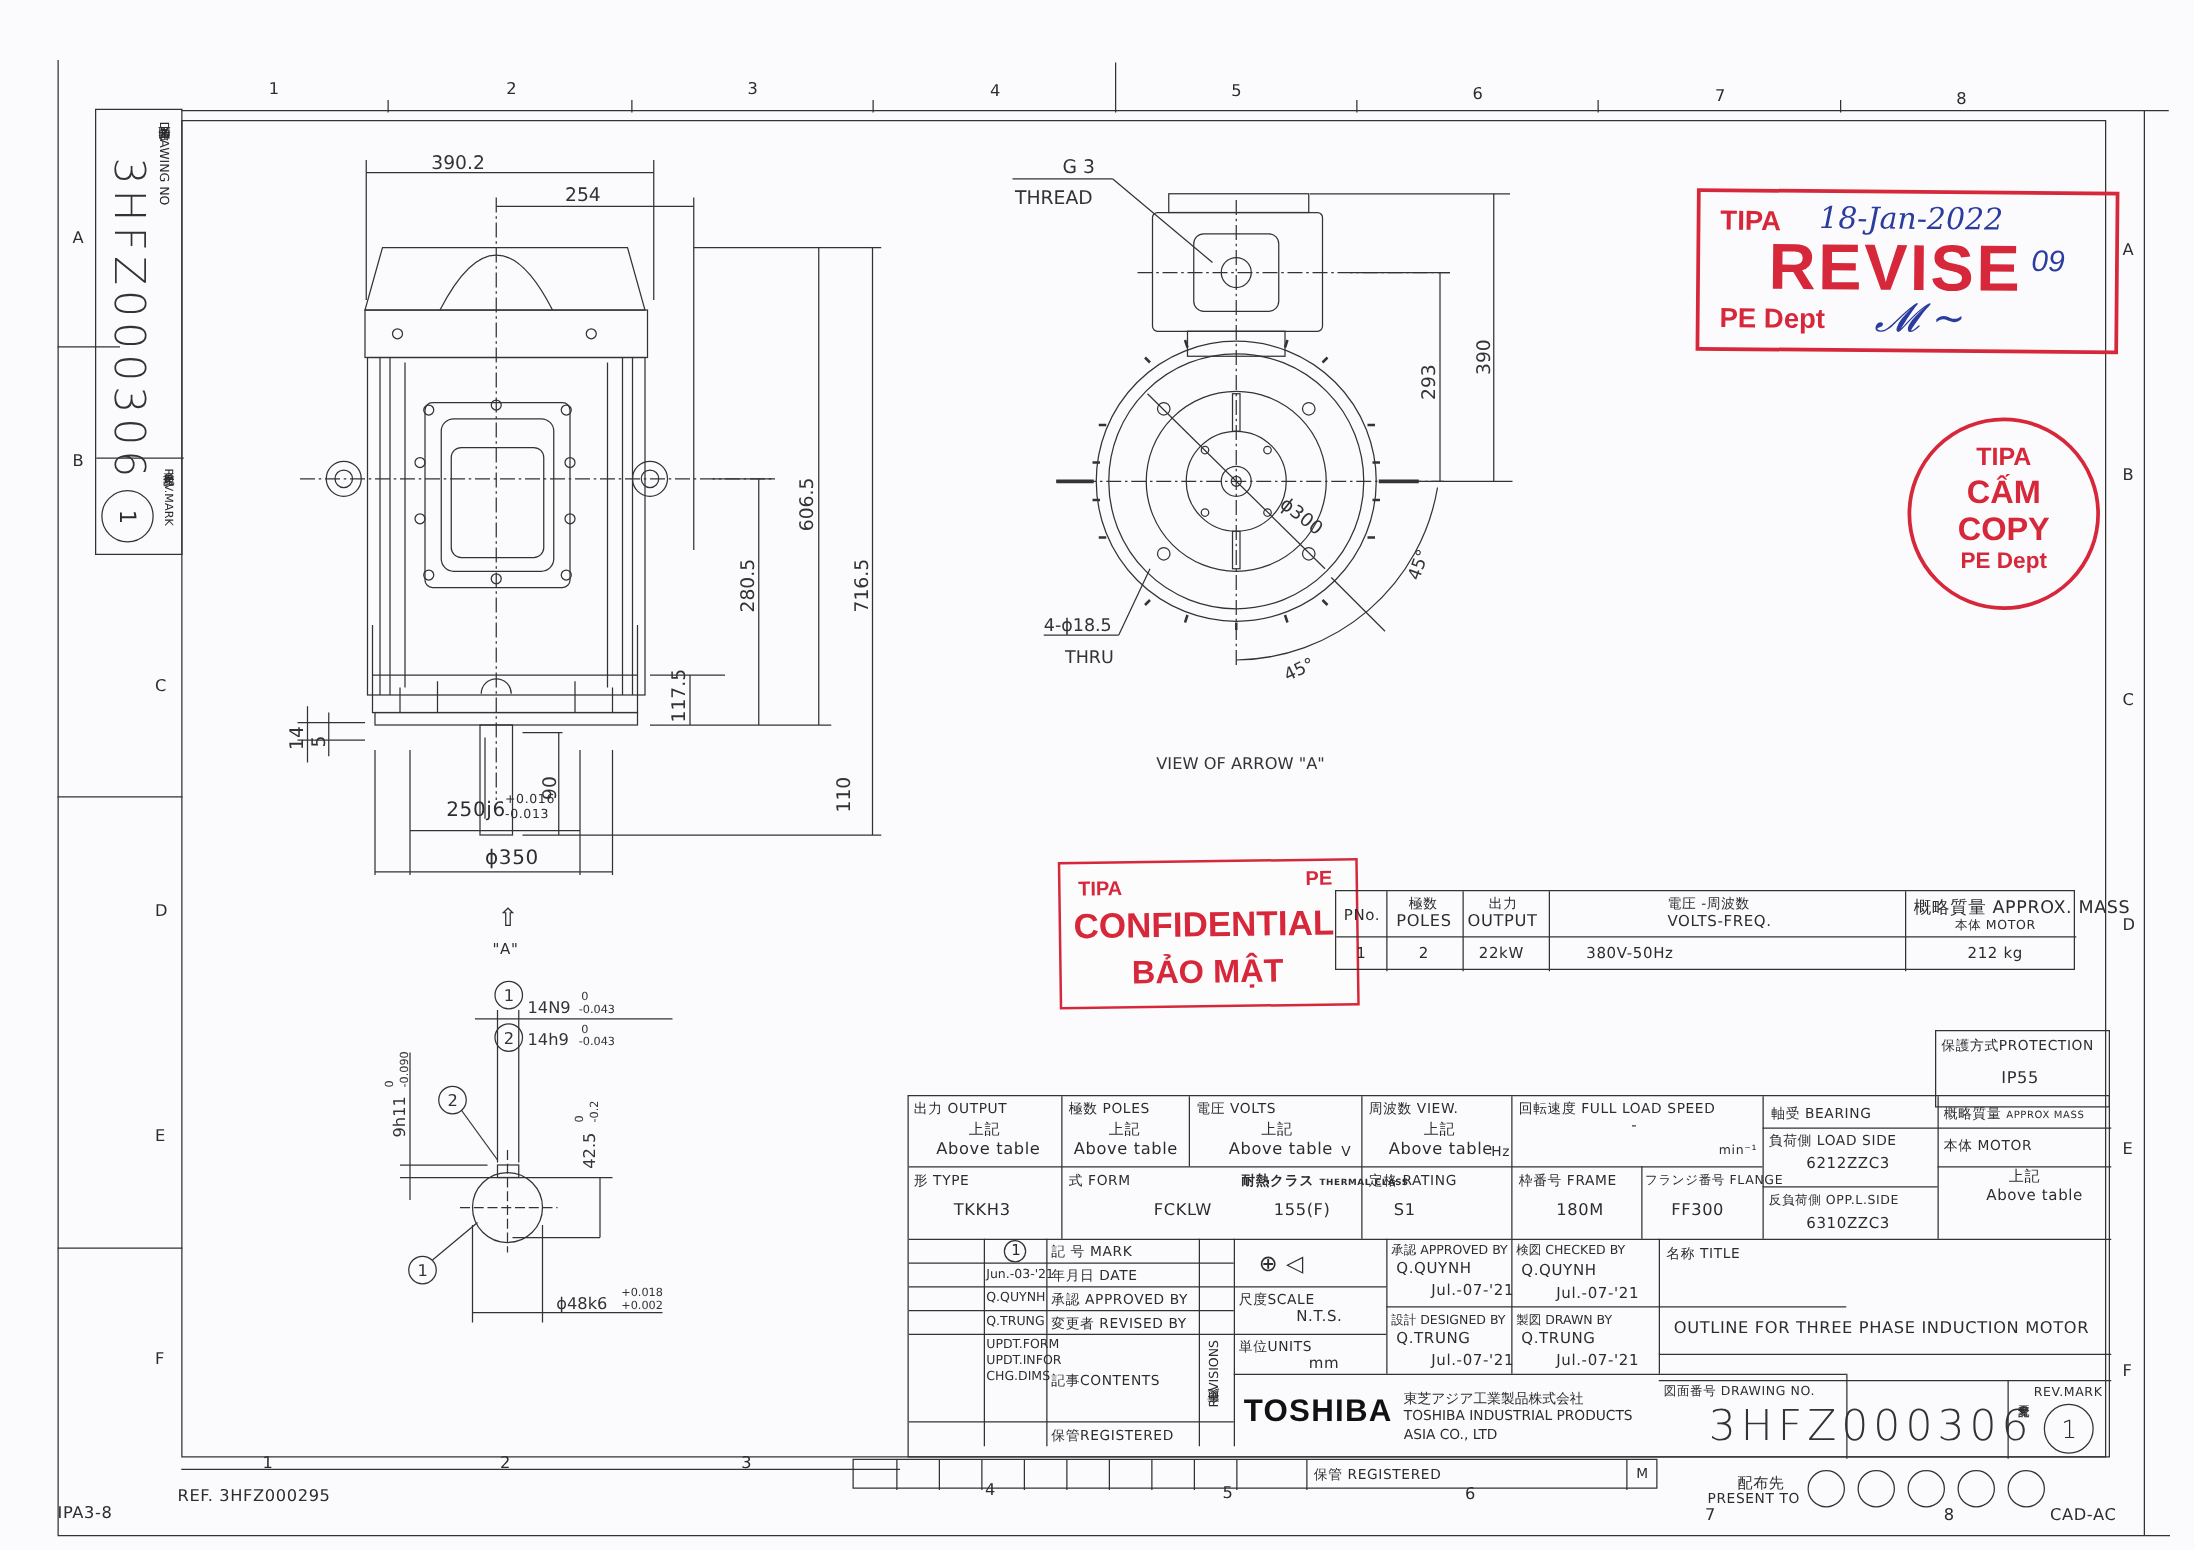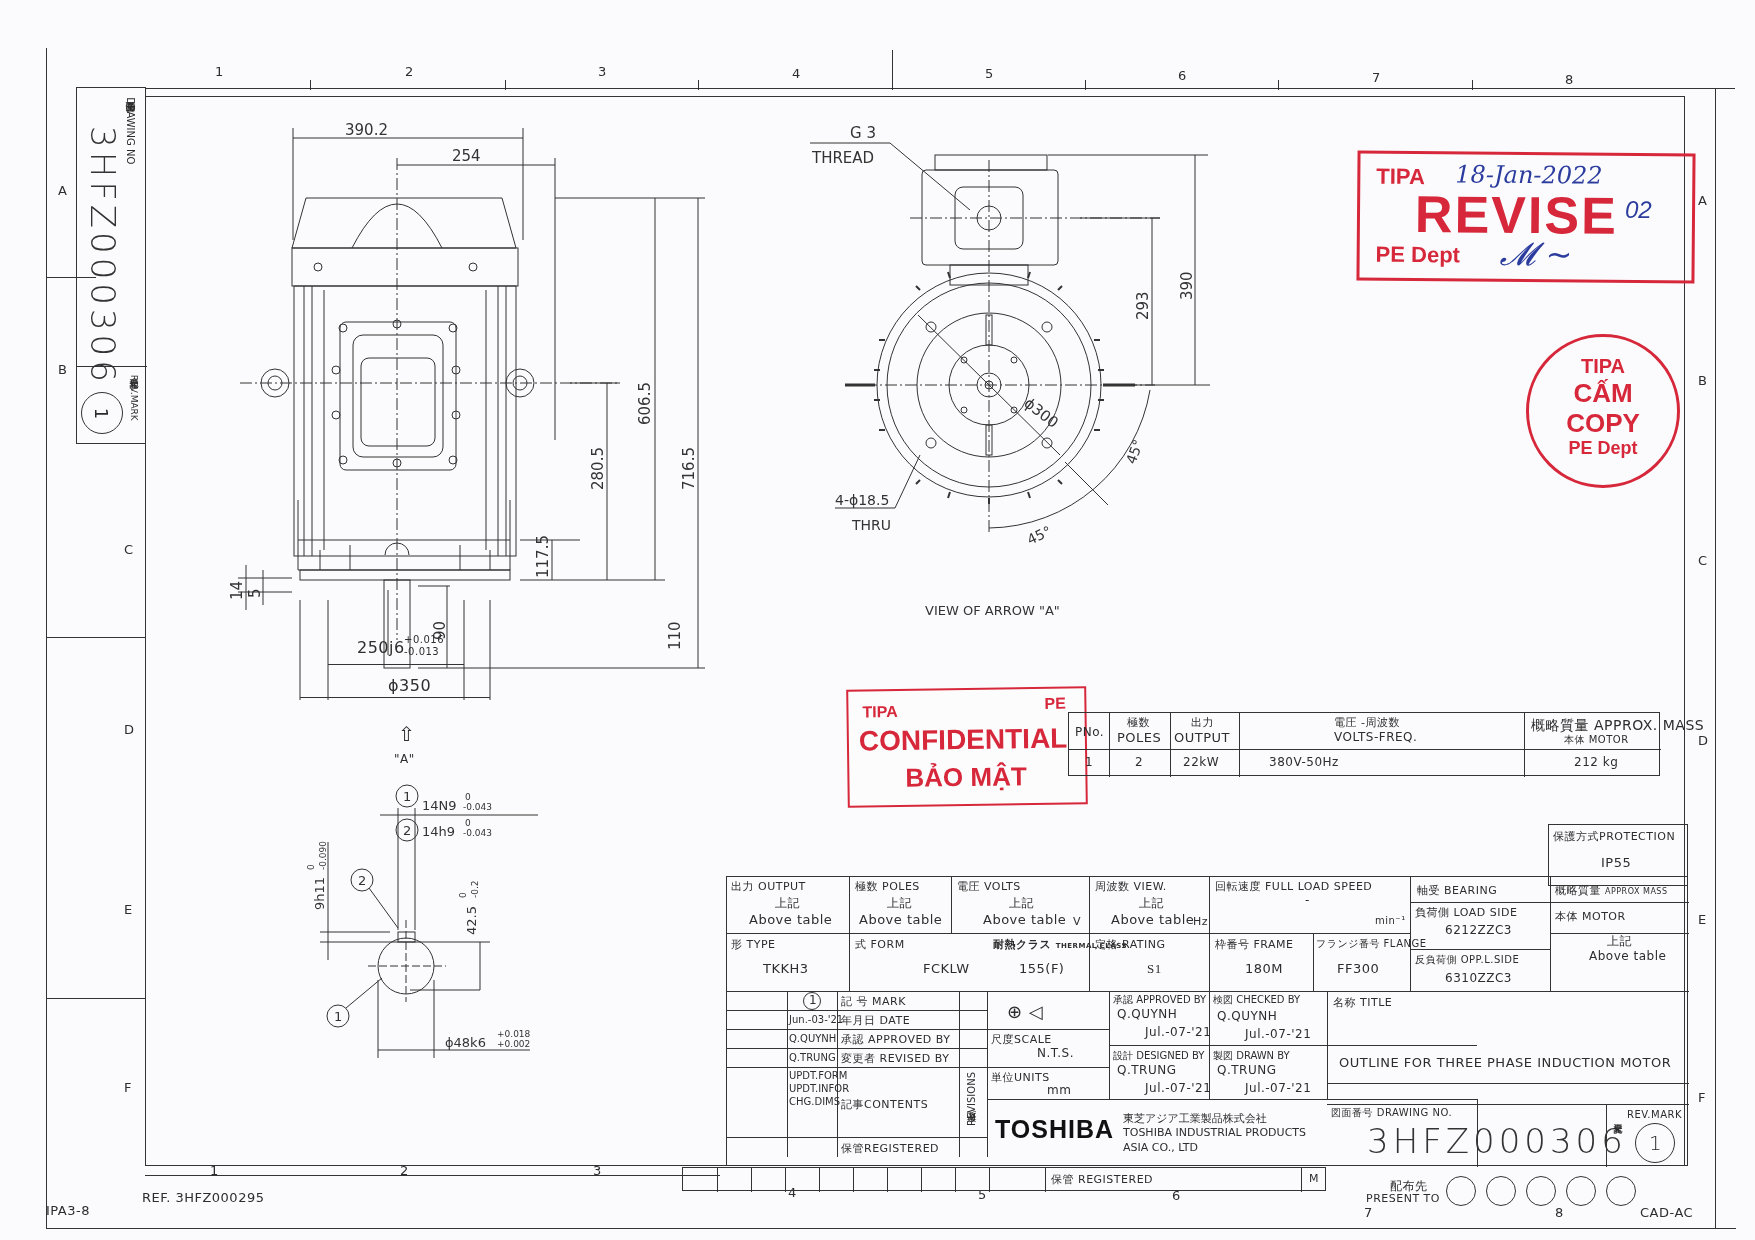--- a/index.html
+++ b/index.html
@@ -283,21 +283,21 @@
   <text transform="translate(188,128) rotate(-90)" font-size="9" fill="#333">-0.2</text>
   <text x="155" y="277" font-size="13" fill="#333">ϕ48k6</text>
   <text x="207" y="267" font-size="9" fill="#333">+0.018</text>
   <text x="207" y="277" font-size="9" fill="#333">+0.002</text>
 </svg>
 
 <div class="stamp" style="left:1357px;top:152px;width:338px;height:130px;border:3px solid #d6283a;box-sizing:border-box;transform:rotate(0.5deg);">
   <div class="abs" style="left:16px;top:10px;font-size:22px;">TIPA</div>
   <div class="abs" style="left:95px;top:6px;font-size:24px;font-weight:normal;font-style:italic;color:#2b3c9e;font-family:'DejaVu Serif',serif;">18-Jan-2022</div>
   <div class="abs" style="left:55px;top:30px;font-size:52px;letter-spacing:2px;">REVISE</div>
-  <div class="abs" style="left:265px;top:40px;font-size:24px;font-weight:normal;font-style:italic;color:#2b3c9e;">02</div>
+  <div class="abs" style="left:265px;top:40px;font-size:24px;font-weight:normal;font-style:italic;color:#2b3c9e;">09</div>
   <div class="abs" style="left:16px;top:88px;font-size:22px;">PE Dept</div>
   <div class="abs" style="left:140px;top:80px;font-size:32px;font-style:italic;font-weight:normal;color:#2b3c9e;font-family:'DejaVu Serif',serif;">𝓜 ~</div>
 </div>
 
 <div class="stamp" style="left:1526px;top:334px;width:154px;height:154px;border:3px solid #d6283a;border-radius:50%;box-sizing:border-box;text-align:center;">
   <div style="margin-top:18px;font-size:20px;">TIPA</div>
   <div style="font-size:26px;line-height:30px;">CẤM</div>
   <div style="font-size:26px;line-height:30px;">COPY</div>
   <div style="font-size:18px;">PE Dept</div>
 </div>
@@ -379,21 +379,21 @@
   <div class="t" style="left:880px;top:56px;font-size:12px;">上記</div>
   <div class="t" style="left:862px;top:72px;font-size:12px;">Above table</div>
 
   <div class="t" style="left:4px;top:60px;font-size:11px;">形   TYPE</div>
   <div class="t" style="left:36px;top:84px;font-size:13px;">TKKH3</div>
   <div class="t" style="left:128px;top:60px;font-size:11px;">式    FORM</div>
   <div class="t" style="left:196px;top:84px;font-size:13px;">FCKLW</div>
   <div class="t" style="left:266px;top:60px;font-size:11px;font-weight:bold;"><span>耐熱クラス</span> <span style="font-size:7px;">THERMAL CLASS</span></div>
   <div class="t" style="left:292px;top:84px;font-size:13px;">155(F)</div>
   <div class="t" style="left:368px;top:60px;font-size:11px;">定格   RATING</div>
-  <div class="t" style="left:420px;top:84px;font-size:13px;font-family:Liberation Serif, serif;">S1</div>
+  <div class="t" style="left:388px;top:84px;font-size:13px;">S1</div>
   <div class="t" style="left:488px;top:60px;font-size:11px;">枠番号 FRAME</div>
   <div class="t" style="left:518px;top:84px;font-size:13px;">180M</div>
   <div class="t" style="left:589px;top:60px;font-size:10px;">フランジ番号 FLANGE</div>
   <div class="t" style="left:610px;top:84px;font-size:13px;">FF300</div>
 
   <div class="line" style="left:0;top:133px;width:260px;height:1px;"></div>
   <div class="line" style="left:0;top:152px;width:260px;height:1px;"></div>
   <div class="line" style="left:0;top:171px;width:260px;height:1px;"></div>
   <div class="line" style="left:0;top:190px;width:260px;height:1px;"></div>
   <div class="line" style="left:0;top:260px;width:260px;height:1px;"></div>

